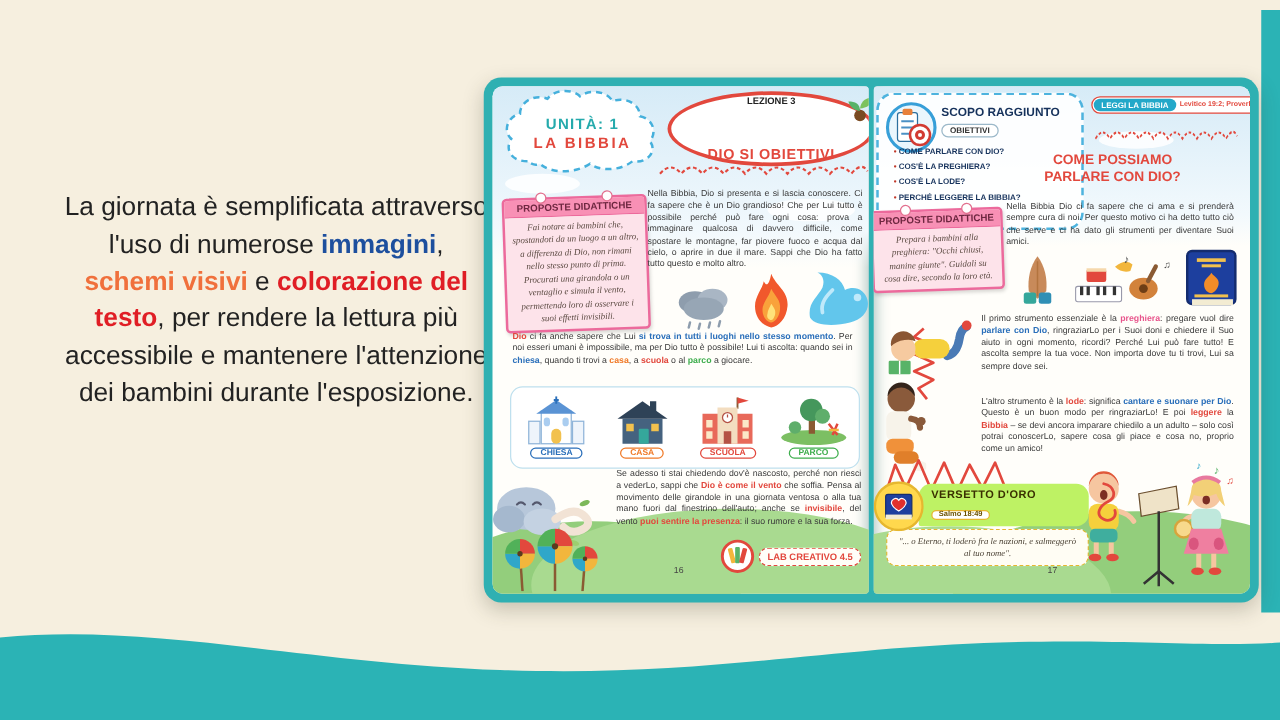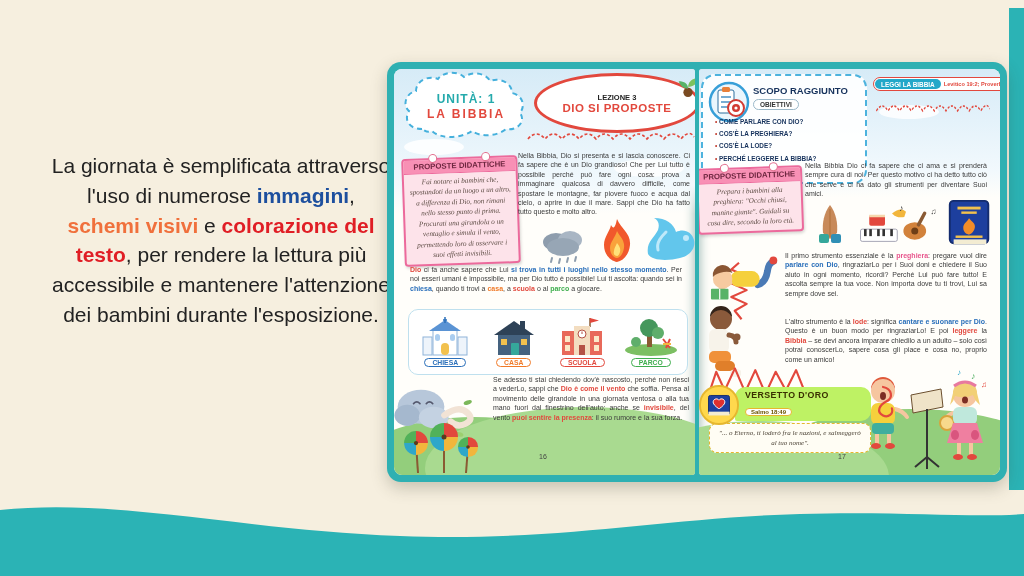--- a/index.html
+++ b/index.html
@@ -33,21 +33,21 @@
   .c-green{color:#3fae4e;font-weight:700;}
   .c-pink{color:#e8558c;font-weight:700;}
 
   
   .unit-cloud{position:absolute;left:6px;top:2px;width:132px;height:70px;z-index:3;}
   .unit-cloud svg{position:absolute;inset:0;}
   .unit-text{position:absolute;inset:0;display:flex;flex-direction:column;align-items:center;justify-content:center;gap:1px;}
   .unit-l1{font-size:12px;font-weight:700;color:#25aaac;letter-spacing:1px;}
   .unit-l2{font-size:12px;font-weight:700;color:#e2483d;letter-spacing:2px;}
   .lesson-oval{position:absolute;left:140px;top:4px;width:160px;height:54px;background:#fff;
-    border:3px solid #e2483d;border-radius:50%;z-index:3;display:flex;flex-direction:column;align-items:center;justify-content:center;}
+    border:3px solid #e2483d;border-radius:50%;z-index:3;display:flex;flex-direction:column;align-items:center;justify-content:space-between;}
   .lesson-l1{font-size:7.5px;font-weight:700;color:#222;}
   .lesson-l2{font-size:11.5px;font-weight:700;color:#e2483d;letter-spacing:.5px;}
   .sprout{position:absolute;right:-4px;top:-6px;}
   .scallop{position:absolute;z-index:3;}
 
   
   .note{position:absolute;background:#fde3ea;border:2px solid #ec6a9c;border-radius:4px;
     box-shadow:1px 2px 3px rgba(0,0,0,.15);transform:rotate(-2deg);z-index:4;}
   .note-h{background:#f890b5;border-bottom:1.5px solid #ec6a9c;text-align:center;
     font-size:7.8px;font-weight:700;color:#6e2740;padding:2px 0;border-radius:2px 2px 0 0;}
@@ -130,21 +130,21 @@
           <path d="M22 58 C8 58 4 48 9 40 C2 34 6 22 16 20 C16 10 28 4 38 8 C44 0 58 0 64 6 C72 0 86 2 90 10 C100 6 112 12 112 22 C122 24 126 34 120 42 C126 50 118 60 106 58 C96 66 80 66 72 60 C60 68 40 68 32 60 C28 62 25 60 22 58 Z" fill="#ffffff" stroke="#45b0dc" stroke-width="2" stroke-dasharray="5 4"></path>
         </svg>
         <div class="unit-text">
           <span class="unit-l1">UNITÀ: 1</span>
           <span class="unit-l2">LA BIBBIA</span>
         </div>
       </div>
 
       <div class="lesson-oval">
         <span class="lesson-l1">LEZIONE 3</span>
-        <span class="lesson-l2">DIO SI PROPOSTE</span>
+        <span class="lesson-l2">DIO SI OBIETTIVI</span>
         <svg class="sprout" width="26" height="28" viewBox="0 0 28 30">
           <circle cx="14" cy="24" r="5" fill="#7a4a21"></circle>
           <path d="M14 20 C14 14 10 12 4 12 C6 18 10 20 14 20Z" fill="#58b368"></path>
           <path d="M14 18 C15 11 20 8 26 9 C24 15 19 18 14 18Z" fill="#7cc25e"></path>
         </svg>
       </div>
       <svg class="scallop" style="left:132px;top:60px;" width="170" height="13" viewBox="0 0 170 13">
         <path d="M2 10 Q10.5 0 19 10 Q27.5 0 36 10 Q44.5 0 53 10 Q61.5 0 70 10 Q78.5 0 87 10 Q95.5 0 104 10 Q112.5 0 121 10 Q129.5 0 138 10 Q146.5 0 155 10 Q163.5 0 168 8" fill="none" stroke="#e2483d" stroke-width="1.7" stroke-dasharray="3 2.2"></path>
       </svg>
 
@@ -261,20 +261,29 @@
         <g stroke="#8a5a33" stroke-width="2">
           <line x1="18" y1="22" x2="20" y2="52"></line>
             <line x1="46" y1="16" x2="46" y2="52"></line>
             <line x1="70" y1="26" x2="68" y2="52"></line>
         </g>
         <use href="#pw" transform="translate(18 22) scale(0.85)"></use>
         <use href="#pw" transform="translate(46 16)"></use>
         <use href="#pw" transform="translate(70 26) scale(0.72)"></use>
       </svg>
 
+      <div class="lab-badge">
+        <svg width="28" height="28" viewBox="0 0 30 30">
+          <circle cx="15" cy="15" r="13" fill="#fff" stroke="#e2483d" stroke-width="2.5"></circle>
+          <rect x="8" y="8" width="4" height="13" rx="1" fill="#f2b63c" transform="rotate(-15 10 14)"></rect>
+          <rect x="13" y="7" width="4" height="14" rx="1" fill="#58b368"></rect>
+          <rect x="18" y="8" width="4" height="13" rx="1" fill="#e2483d" transform="rotate(15 20 14)"></rect>
+        </svg>
+        <span class="lab-pill">LAB CREATIVO 4.5</span>
+      </div>
       <div class="pagenum" style="left:134px;top:384px;">16</div>
     </div>
 
     <div class="page page-right">
       <div class="sky" style="height:128px;"></div>
       <div class="skycloud" style="left:180px;top:36px;width:60px;height:14px;"></div>
       <div class="hill" style="right:-60px;bottom:-46px;width:300px;height:112px;background:#93ce7c;"></div>
       <div class="hill" style="left:-70px;bottom:-58px;width:260px;height:112px;background:#a9da90;"></div>
 
       <div class="scopo">
@@ -302,20 +311,21 @@
       </div>
 
       <div class="leggi">
         <span class="leggi-pill">LEGGI LA BIBBIA</span>
         <span class="leggi-refs">Levitico 19:2; Proverbi 15:3</span>
       </div>
       <svg class="scallop" style="left:176px;top:32px;" width="116" height="13" viewBox="0 0 170 13" preserveAspectRatio="none">
         <path d="M2 10 Q10.5 0 19 10 Q27.5 0 36 10 Q44.5 0 53 10 Q61.5 0 70 10 Q78.5 0 87 10 Q95.5 0 104 10 Q112.5 0 121 10 Q129.5 0 138 10 Q146.5 0 155 10 Q163.5 0 168 8" fill="none" stroke="#e2483d" stroke-width="1.7" stroke-dasharray="3 2.2"></path>
       </svg>
 
+      <div class="rp-title">COME POSSIAMO PARLARE CON DIO?</div>
 
       <div class="note" style="left:-2px;top:98px;width:102px;">
         <span class="pin" style="left:22%;"></span>
         <span class="pin" style="right:22%;"></span>
         <div class="note-h">PROPOSTE DIDATTICHE</div>
         <div class="note-b">Prepara i bambini alla preghiera: "Occhi chiusi, manine giunte". Guidali su cosa dire, secondo la loro età.</div>
       </div>
 
       <p class="para" style="left:106px;top:92px;width:182px;">Nella Bibbia Dio ci fa sapere che ci ama e si prenderà sempre cura di noi. Per questo motivo ci ha detto tutto ciò che serve e ci ha dato gli strumenti per diventare Suoi amici.</p>
 

